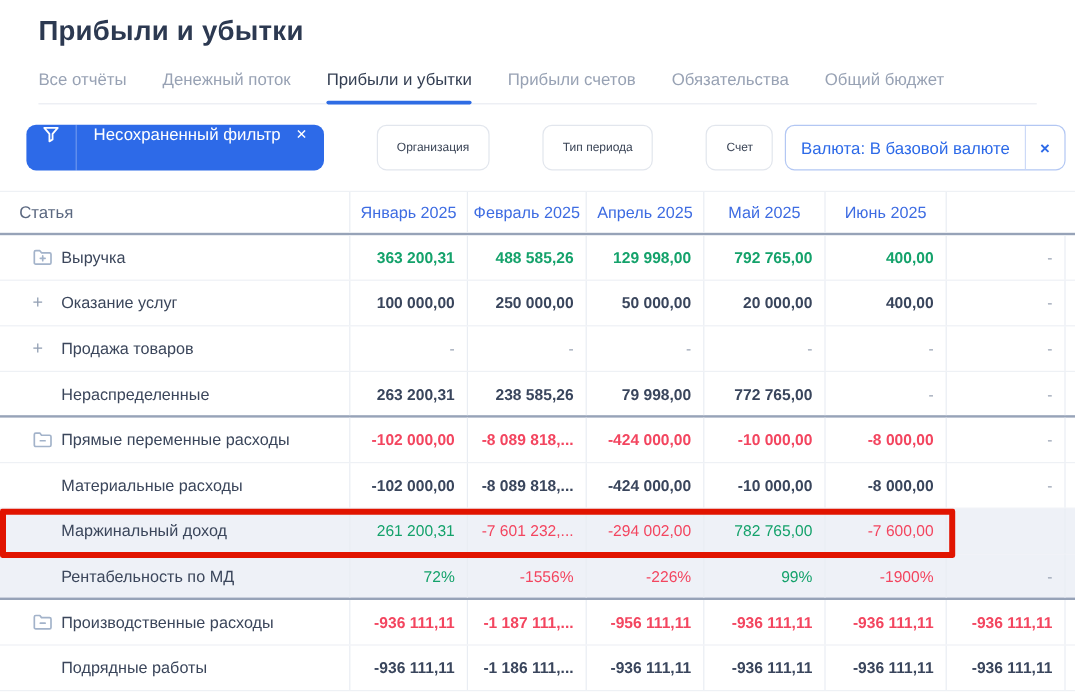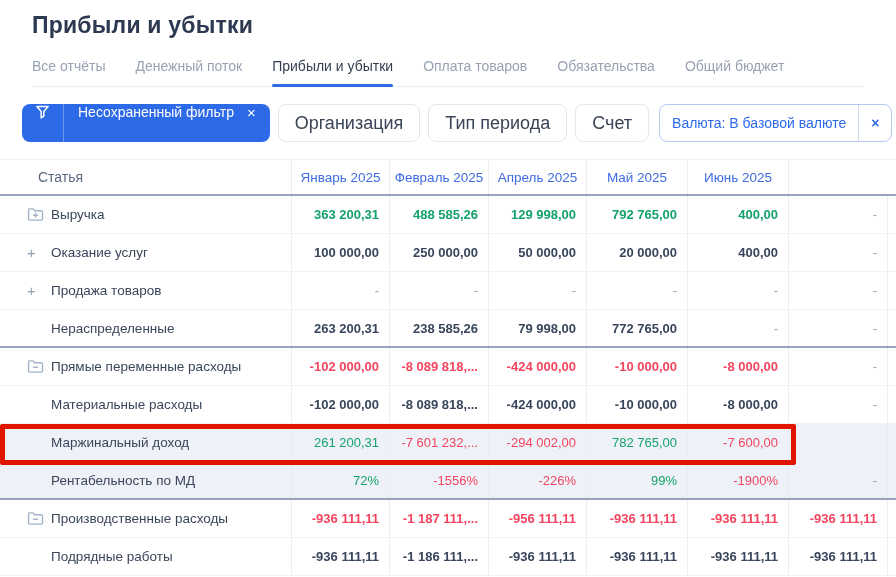--- a/index.html
+++ b/index.html
@@ -15,34 +15,34 @@
   .tab.active { color:#333e52; }
   .tab.active::after { content:""; position:absolute; left:0; right:0; bottom:-1px; height:3px; background:#2e6ce4; border-radius:2px; }
 
   
   .filter-bar { display:flex; align-items:center; padding:17px 22px 17px; gap:8px; }
   .filter-chip-active { display:flex; align-items:flex-start; background:#2d6ae8; color:#fff; height:38px; border-radius:8px; font-size:14px; cursor:pointer; white-space:nowrap; }
   .funnel { padding:0 13px; display:flex; align-items:center; }
   .fdiv { width:1px; align-self:stretch; background:rgba(255,255,255,.3); }
   .fl { padding:0 7px 0 14px; }
   .fx { padding:0 14px 0 6px; font-size:15px; }
-  .fbtn { height:38px; border:1px solid #e2e6ed; border-radius:8px; background:#fff; padding:0 16px; font-size:18px; color:#3a4456; font-family:inherit; cursor:pointer; white-space:nowrap; }
+  .fbtn { height:38px; border:1px solid #e2e6ed; border-radius:8px; background:#fff; padding:0 16px; font-size:10px; color:#3a4456; font-family:inherit; cursor:pointer; white-space:nowrap;margin-left:36px; }
   .chip { display:flex; align-items:center; height:38px; border:1px solid #b3c7f3; border-radius:8px; color:#2d6ae8; font-size:14px; cursor:pointer; white-space:nowrap; margin-left:2px; }
   .chip-label { padding:0 12px; }
   .chip-div { width:1px; align-self:stretch; background:#ccd9f7; }
   .chip-x { padding:0 12px; font-weight:700; font-size:14px; }
   .icon-plus { margin-left:12px; display:flex; cursor:pointer; }
 
   
   .table { width:896px; }
   .trow { display:grid; grid-template-columns:292px 98px 99px 98px 101px 101px 99px 8px; }
   .cell { display:flex; align-items:center; border-right:1px solid #e9edf3; white-space:nowrap; overflow:hidden; }
   .sliver { border-right:none; }
   .thead { height:37px; border-top:1px solid #eef1f5; border-bottom:2px solid #97a3b8; }
-  .hlabel { padding-left:38px; font-size:14px; color:#5b6880; }
+  .hlabel { padding-left:16px; font-size:14px; color:#5b6880; }
   .hmonth { justify-content:center; font-size:13.5px; color:#3e6ce2; }
   .tbody { height:38px; border-bottom:1px solid #eef1f5; }
   .tbody.thick { border-bottom:2px solid #97a3b8; }
   .tbody.hl { background:#eef1f7; }
   .label-cell { padding-left:27px; cursor:pointer; }
   .row-icon { width:24px; display:flex; align-items:center; color:#93a0b4; font-size:15px; }
   .row-label { font-size:13.5px; color:#3b465b; }
   .vcell { justify-content:flex-end; padding-right:10px; font-size:13px; }
   .v-bold { font-weight:700; }
   .v-green { color:#14a26b; }
@@ -58,21 +58,21 @@
 <body>
 
 <div class="app">
 
   <div class="page-header">
     <div class="page-title">Прибыли и убытки</div>
     <nav class="tabs" id="tabs">
         <div class="tab">Все отчёты</div>
         <div class="tab">Денежный поток</div>
         <div class="tab active">Прибыли и убытки</div>
-        <div class="tab">Оплата товаров</div>
+        <div class="tab">Прибыли счетов</div>
         <div class="tab">Обязательства</div>
         <div class="tab">Общий бюджет</div>
       </nav>
   </div>
 
   <div class="filter-bar">
     <div class="filter-chip-active">
       <span class="funnel">
         <svg width="15" height="16" viewBox="0 0 16 16">
             <path d="M2 2.2h12l-4.6 5.3v5l-2.8 1.7V7.5z" fill="none" stroke="#ffffff" stroke-width="1.6" stroke-linejoin="round"></path>

